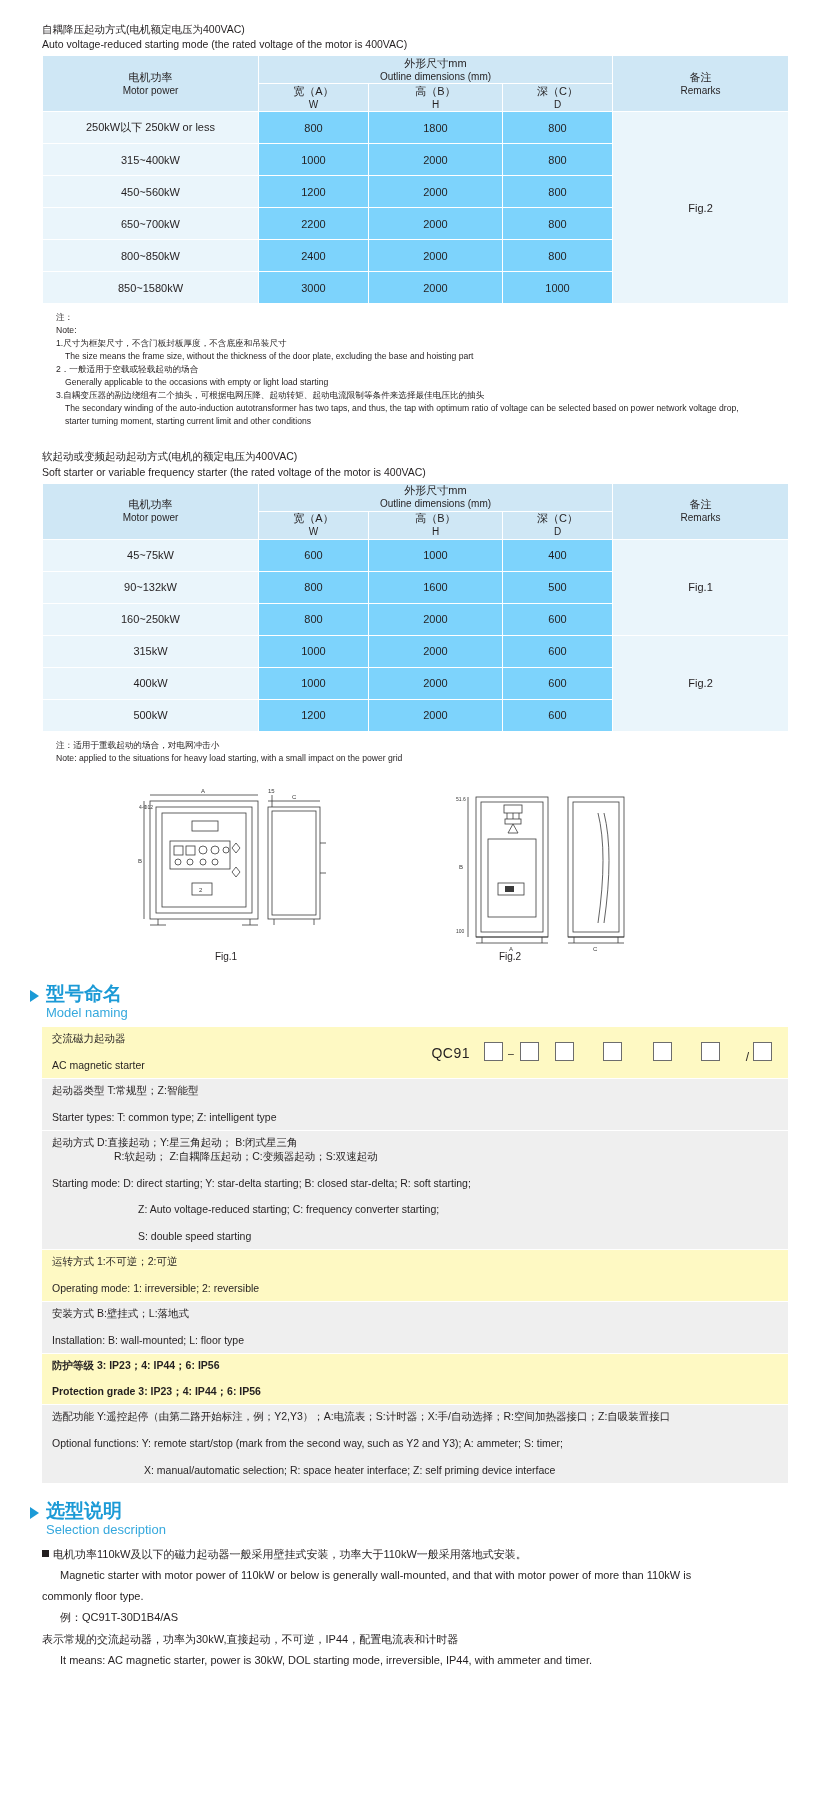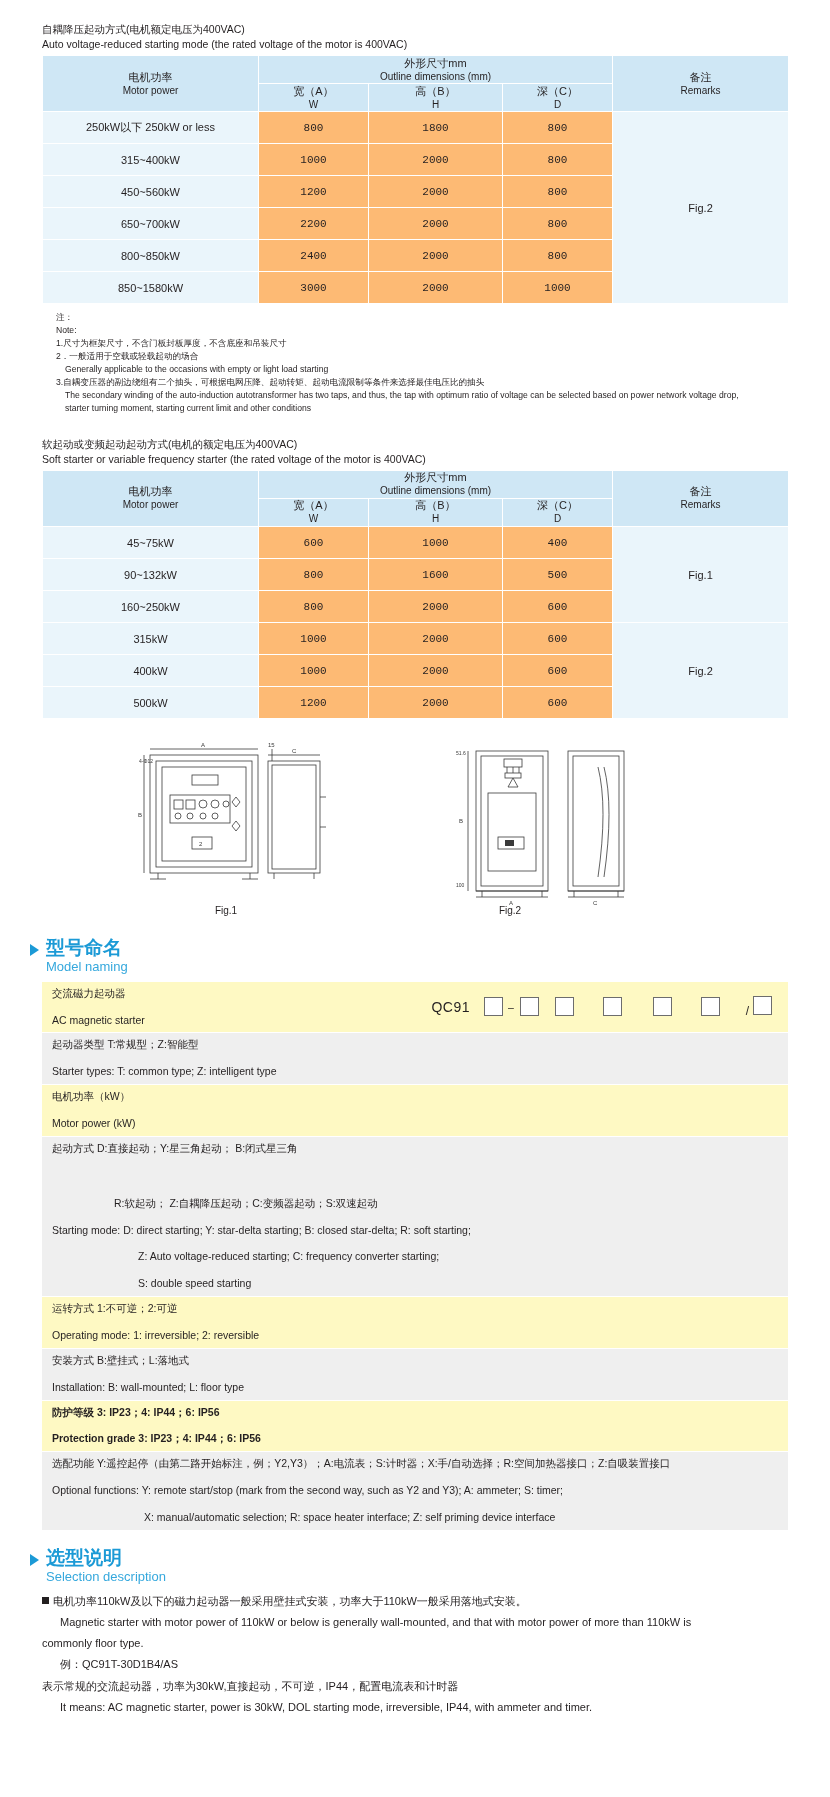--- a/index.html
+++ b/index.html
@@ -27,21 +27,21 @@
   table.spec td,table.spec th{
     border:1px solid #ffffff;
     text-align:center;
     vertical-align:middle;
     font-weight:normal;
     padding:0;
   }
   table.spec .hd{background:#cfe7f5;height:27px;font-size:11px;line-height:1.25;}
   table.spec .hd2{background:#cfe7f5;height:27px;}
   table.spec .cell{background:#eaf5fb;height:31px;}
-  table.spec .cellw{background:#fdba74;height:31px;font-family:Liberation Mono, monospace;}
+  table.spec .cellw{background:#7dd3fc;height:31px;}
   .two-line{line-height:1.25;}
   .two-line .cn{display:block;}
   .two-line .en{display:block;font-size:10px;}
 
   .notes{margin:7px 0 0 56px;font-size:8.6px;line-height:1.5;color:#231f20;}
   .notes .ln{display:block;}
   .notes .ind{display:block;padding-left:9px;}
 
   
   .drawings{margin:18px 0 0 0;height:190px;position:relative;}
@@ -167,20 +167,21 @@
       <td class="cellw">2000</td>
       <td class="cellw">1000</td>
     </tr>
   </tbody>
     </table>
 
   <div class="notes">
     <span class="ln">注：</span>
     <span class="ln">Note:</span>
     <span class="ln">1.尺寸为框架尺寸，不含门板封板厚度，不含底座和吊装尺寸</span>
+    <span class="ind">The size means the frame size, without the thickness of the door plate, excluding the base and hoisting part</span>
     <span class="ln">2．一般适用于空载或轻载起动的场合</span>
     <span class="ind">Generally applicable to the occasions with empty or light load starting</span>
     <span class="ln">3.自耦变压器的副边绕组有二个抽头，可根据电网压降、起动转矩、起动电流限制等条件来选择最佳电压比的抽头</span>
     <span class="ind">The secondary winding of the auto-induction autotransformer has two taps, and thus, the tap with optimum ratio of voltage can be selected based on power network voltage drop,</span>
     <span class="ind">starter turning moment, starting current limit and other conditions</span>
   </div>
 
   <div style="height:22px;"></div>
   <div class="sec-title">
     <span class="cn">软起动或变频起动起动方式(电机的额定电压为400VAC)</span>
@@ -259,20 +260,24 @@
     </tr>
     <tr>
       <td class="cell">500kW</td>
       <td class="cellw">1200</td>
       <td class="cellw">2000</td>
       <td class="cellw">600</td>
     </tr>
   </tbody>
     </table>
 
+  <div class="notes">
+    <span class="ln">注：适用于重载起动的场合，对电网冲击小</span>
+    <span class="ln">Note: applied to the situations for heavy load starting, with a small impact on the power grid</span>
+  </div>
 
   <div class="drawings">
     <svg width="830" height="190" viewBox="0 0 830 190">
       <g stroke="#3a3a3a" fill="none" stroke-width="0.8" font-family="Liberation Sans, sans-serif" font-size="6">
 
         <rect x="150" y="18" width="108" height="118"></rect>
         <rect x="156" y="24" width="96" height="106"></rect>
         <rect x="162" y="30" width="84" height="94" stroke-dasharray="0"></rect>
 
         <rect x="192" y="38" width="26" height="10"></rect>
@@ -382,31 +387,25 @@
       </div>
     </div>
 
     <div class="nrow shade2">
       <div class="lbl" style="width:520px;">
         <span class="cn">起动器类型 T:常规型；Z:智能型</span>
         <span class="en">Starter types: T: common type; Z: intelligent type</span>
       </div>
     </div>
 
-    <div class="nrow shade1">
-      <div class="lbl" style="width:480px;">
-        <span class="cn">电机功率（kW）</span>
-        <span class="en">Motor power (kW)</span>
-      </div>
-    </div>
 
     <div class="nrow shade2">
       <div class="lbl" style="width:560px;">
         <span class="cn">起动方式 D:直接起动；Y:星三角起动；  B:闭式星三角</span>
-        <span class="cn" style="padding-left:62px;margin-top:41px;">R:软起动；   Z:自耦降压起动；C:变频器起动；S:双速起动</span>
+        <span class="cn" style="padding-left:62px;">R:软起动；   Z:自耦降压起动；C:变频器起动；S:双速起动</span>
         <span class="en">Starting mode: D: direct starting; Y: star-delta starting; B: closed star-delta; R: soft starting;</span>
         <span class="en" style="padding-left:86px;">Z: Auto voltage-reduced starting; C: frequency converter starting;</span>
         <span class="en" style="padding-left:86px;">S: double speed starting</span>
       </div>
     </div>
 
     <div class="nrow shade1">
       <div class="lbl" style="width:470px;">
         <span class="cn">运转方式 1:不可逆；2:可逆</span>
         <span class="en">Operating mode: 1: irreversible; 2: reversible</span>

